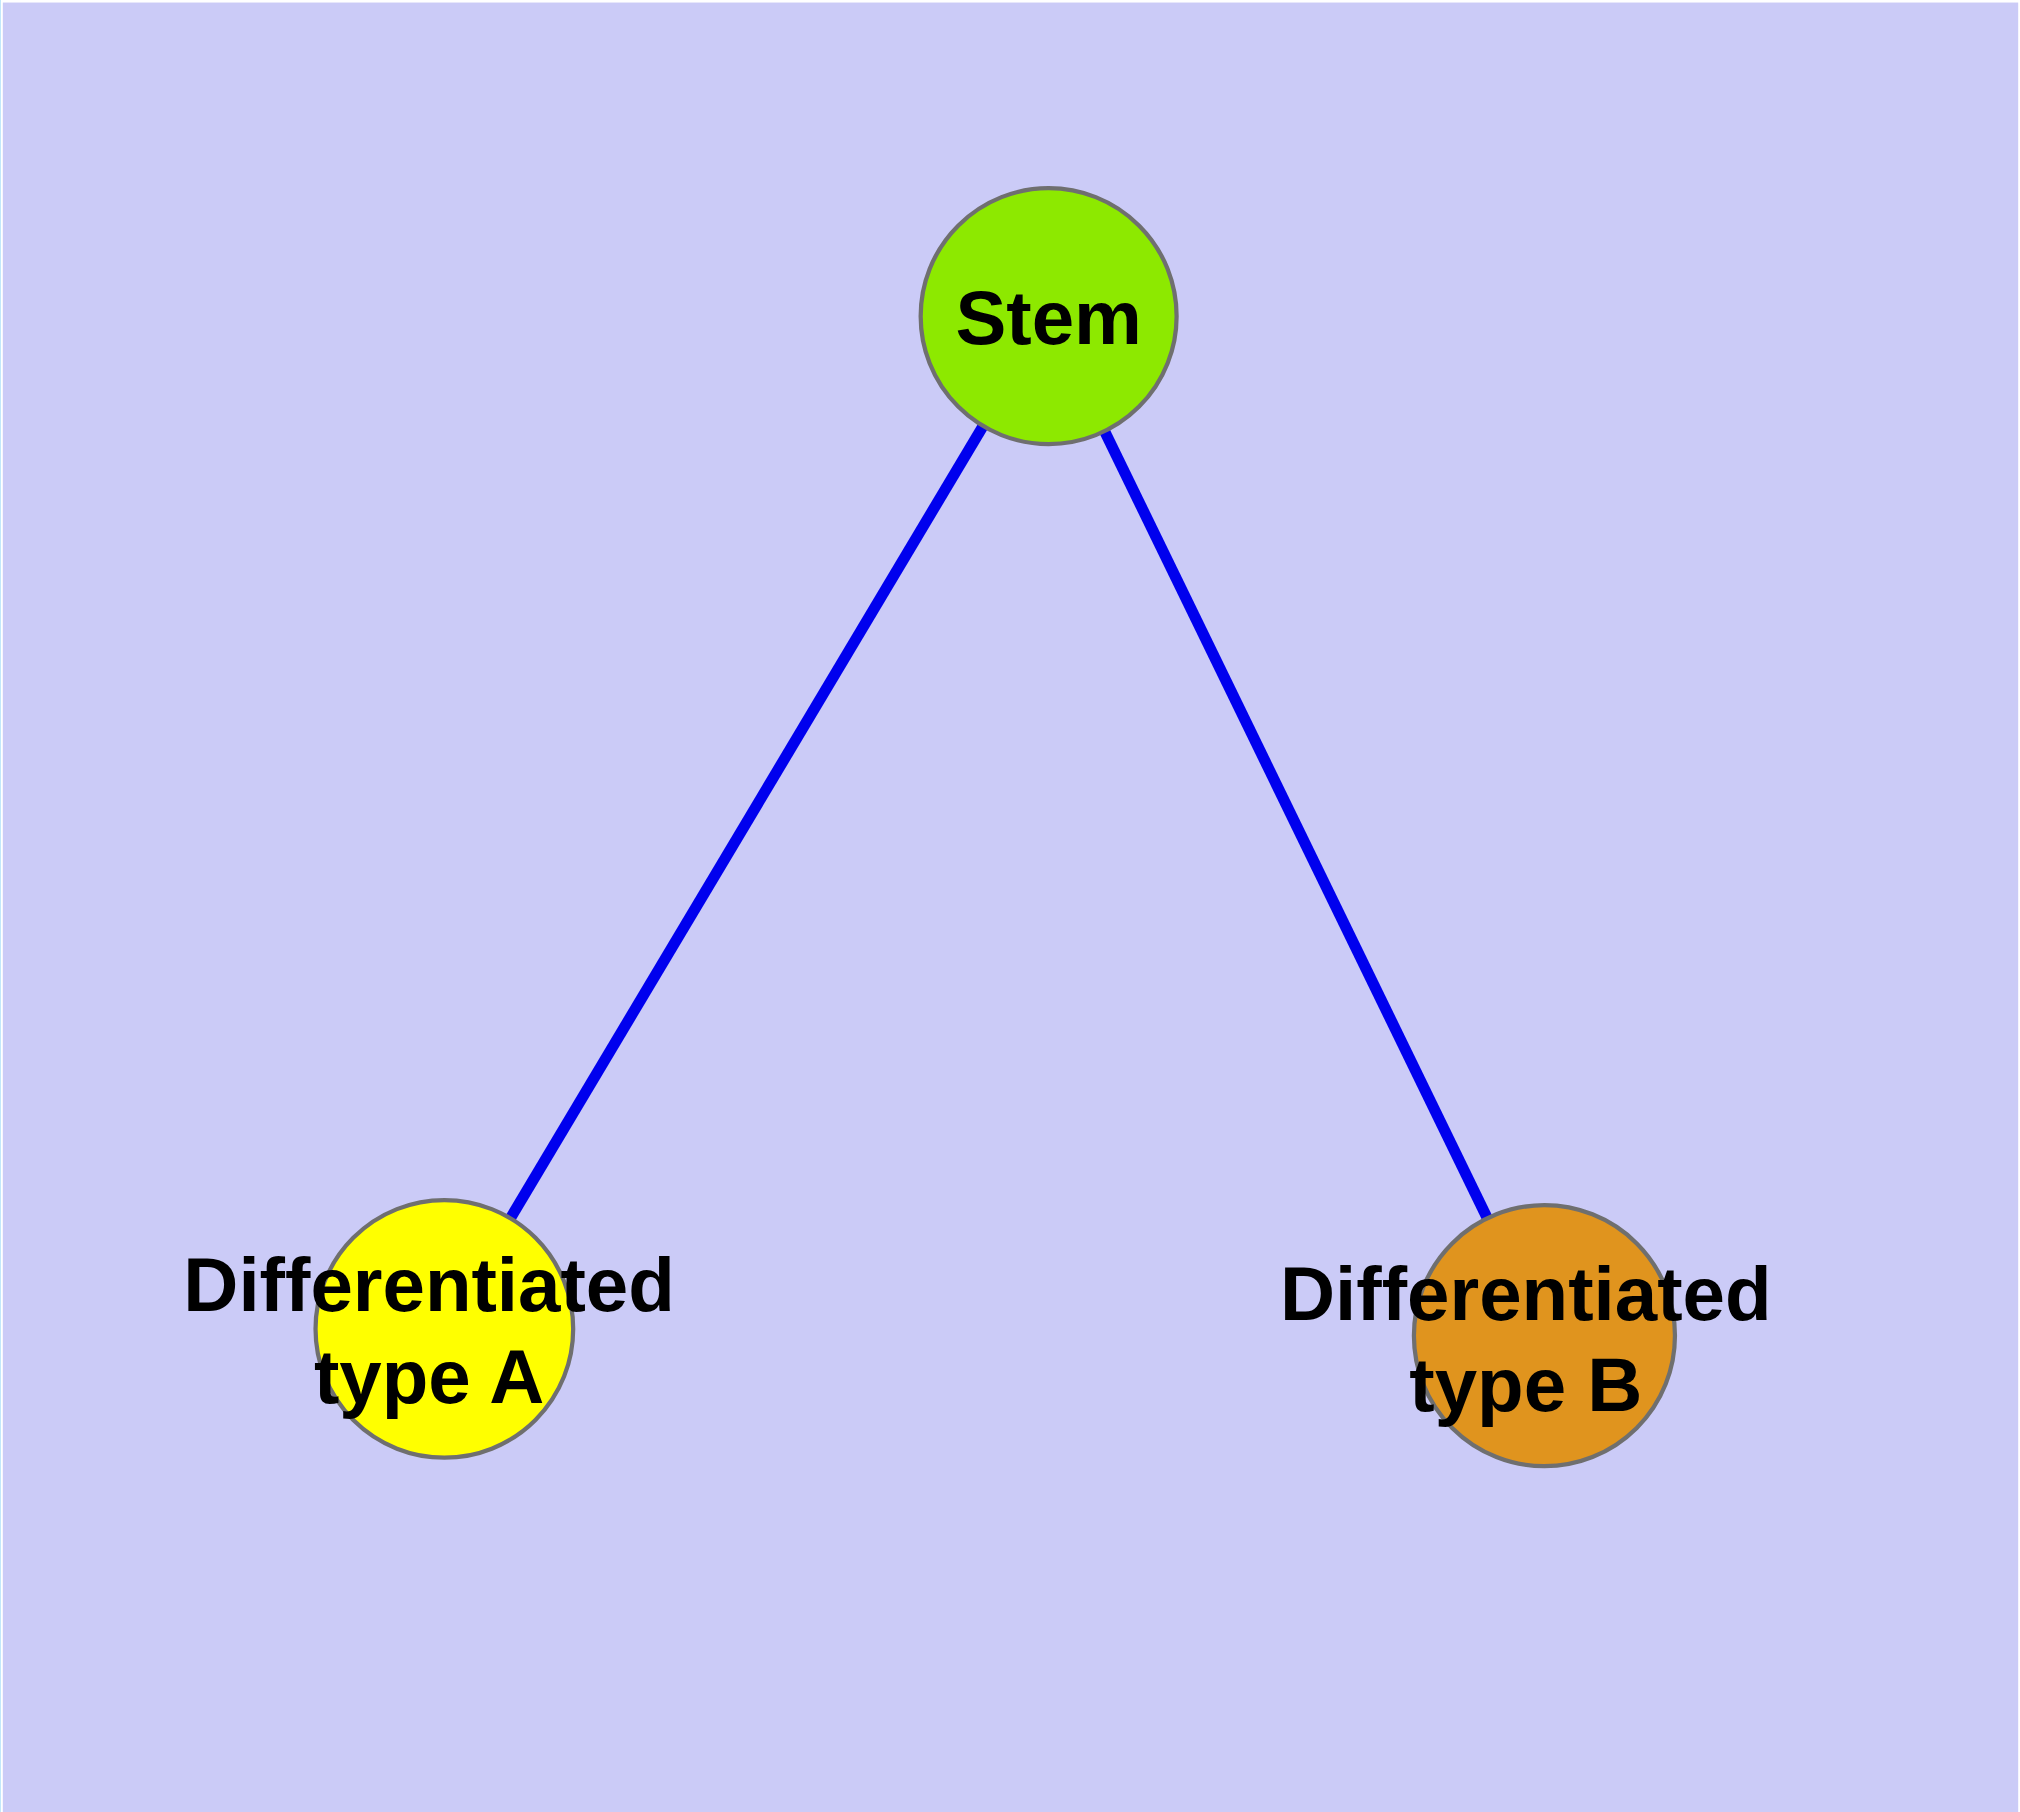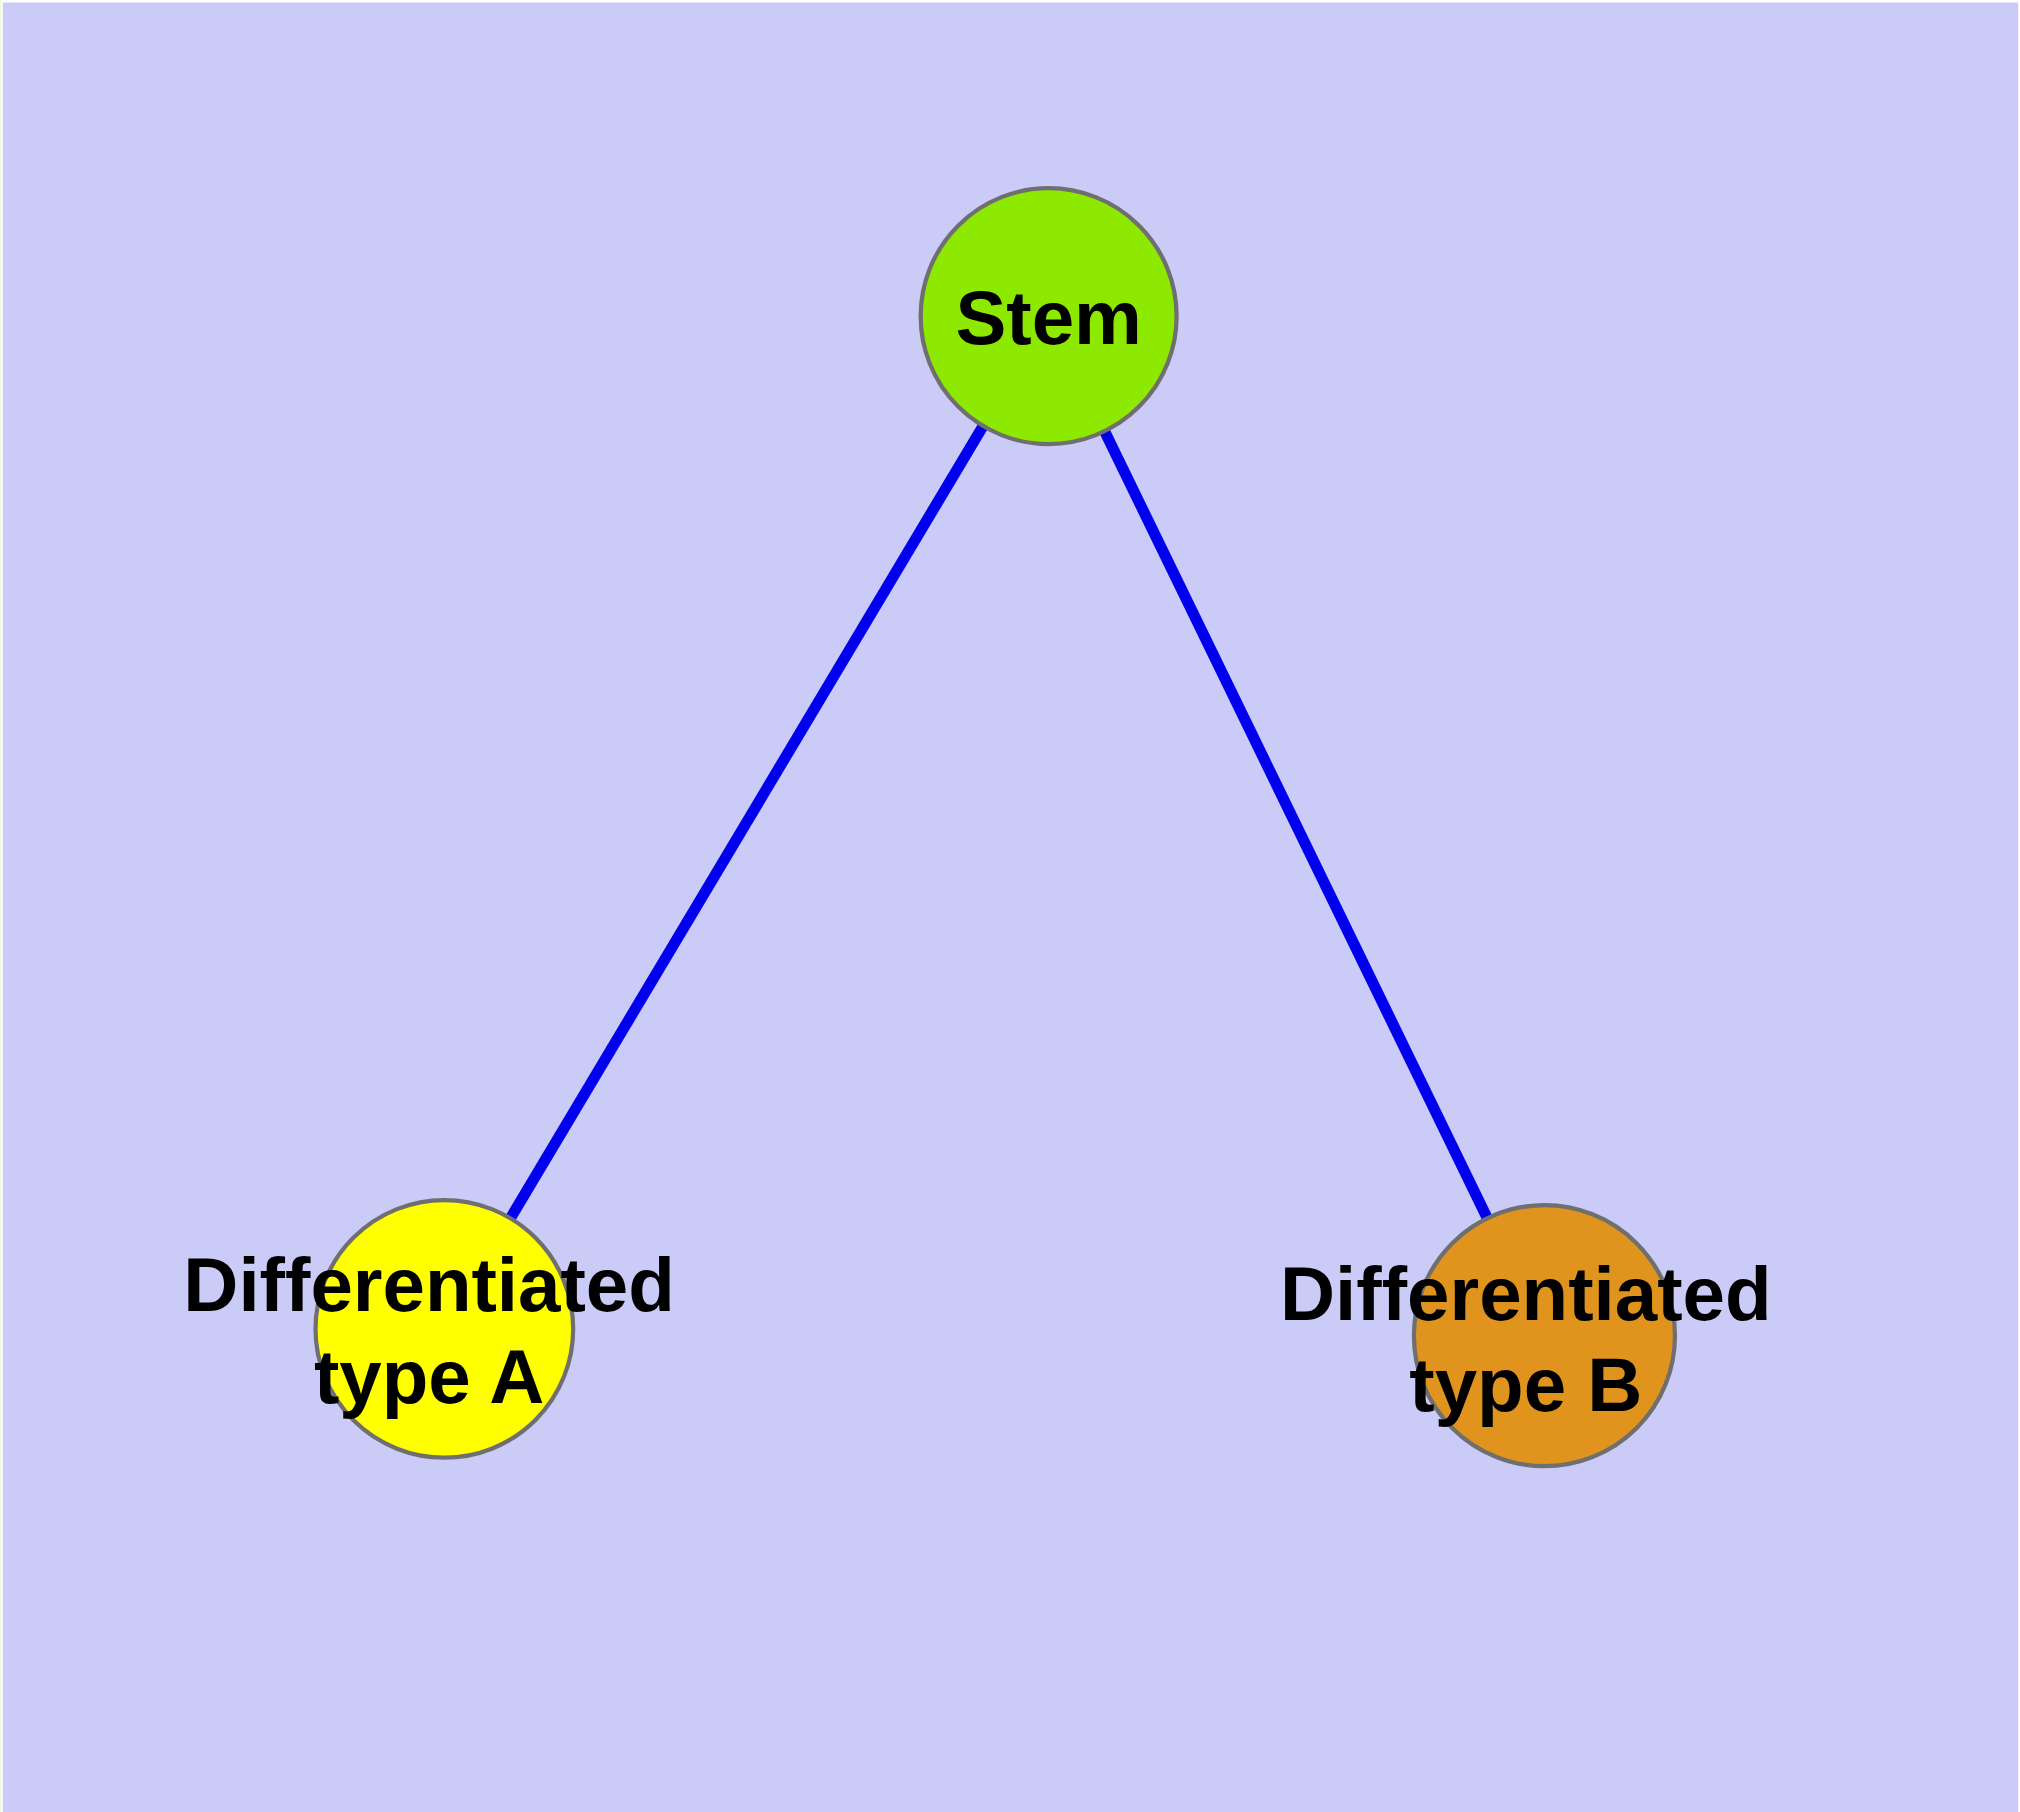--- a/index.html
+++ b/index.html
@@ -4,21 +4,21 @@
 <style>
   html, body {
     margin: 0;
     padding: 0;
     background: #ffffff;
   }
   #stage {
     position: relative;
     width: 2021px;
     height: 1812px;
-    background: #bef264;
+    background: #0ea5e9;
     overflow: hidden;
   }
   svg {
     display: block;
   }
   .node-label {
     font-family: "Liberation Sans", "DejaVu Sans", sans-serif;
     font-weight: bold;
     font-size: 90px;
     text-anchor: middle;

